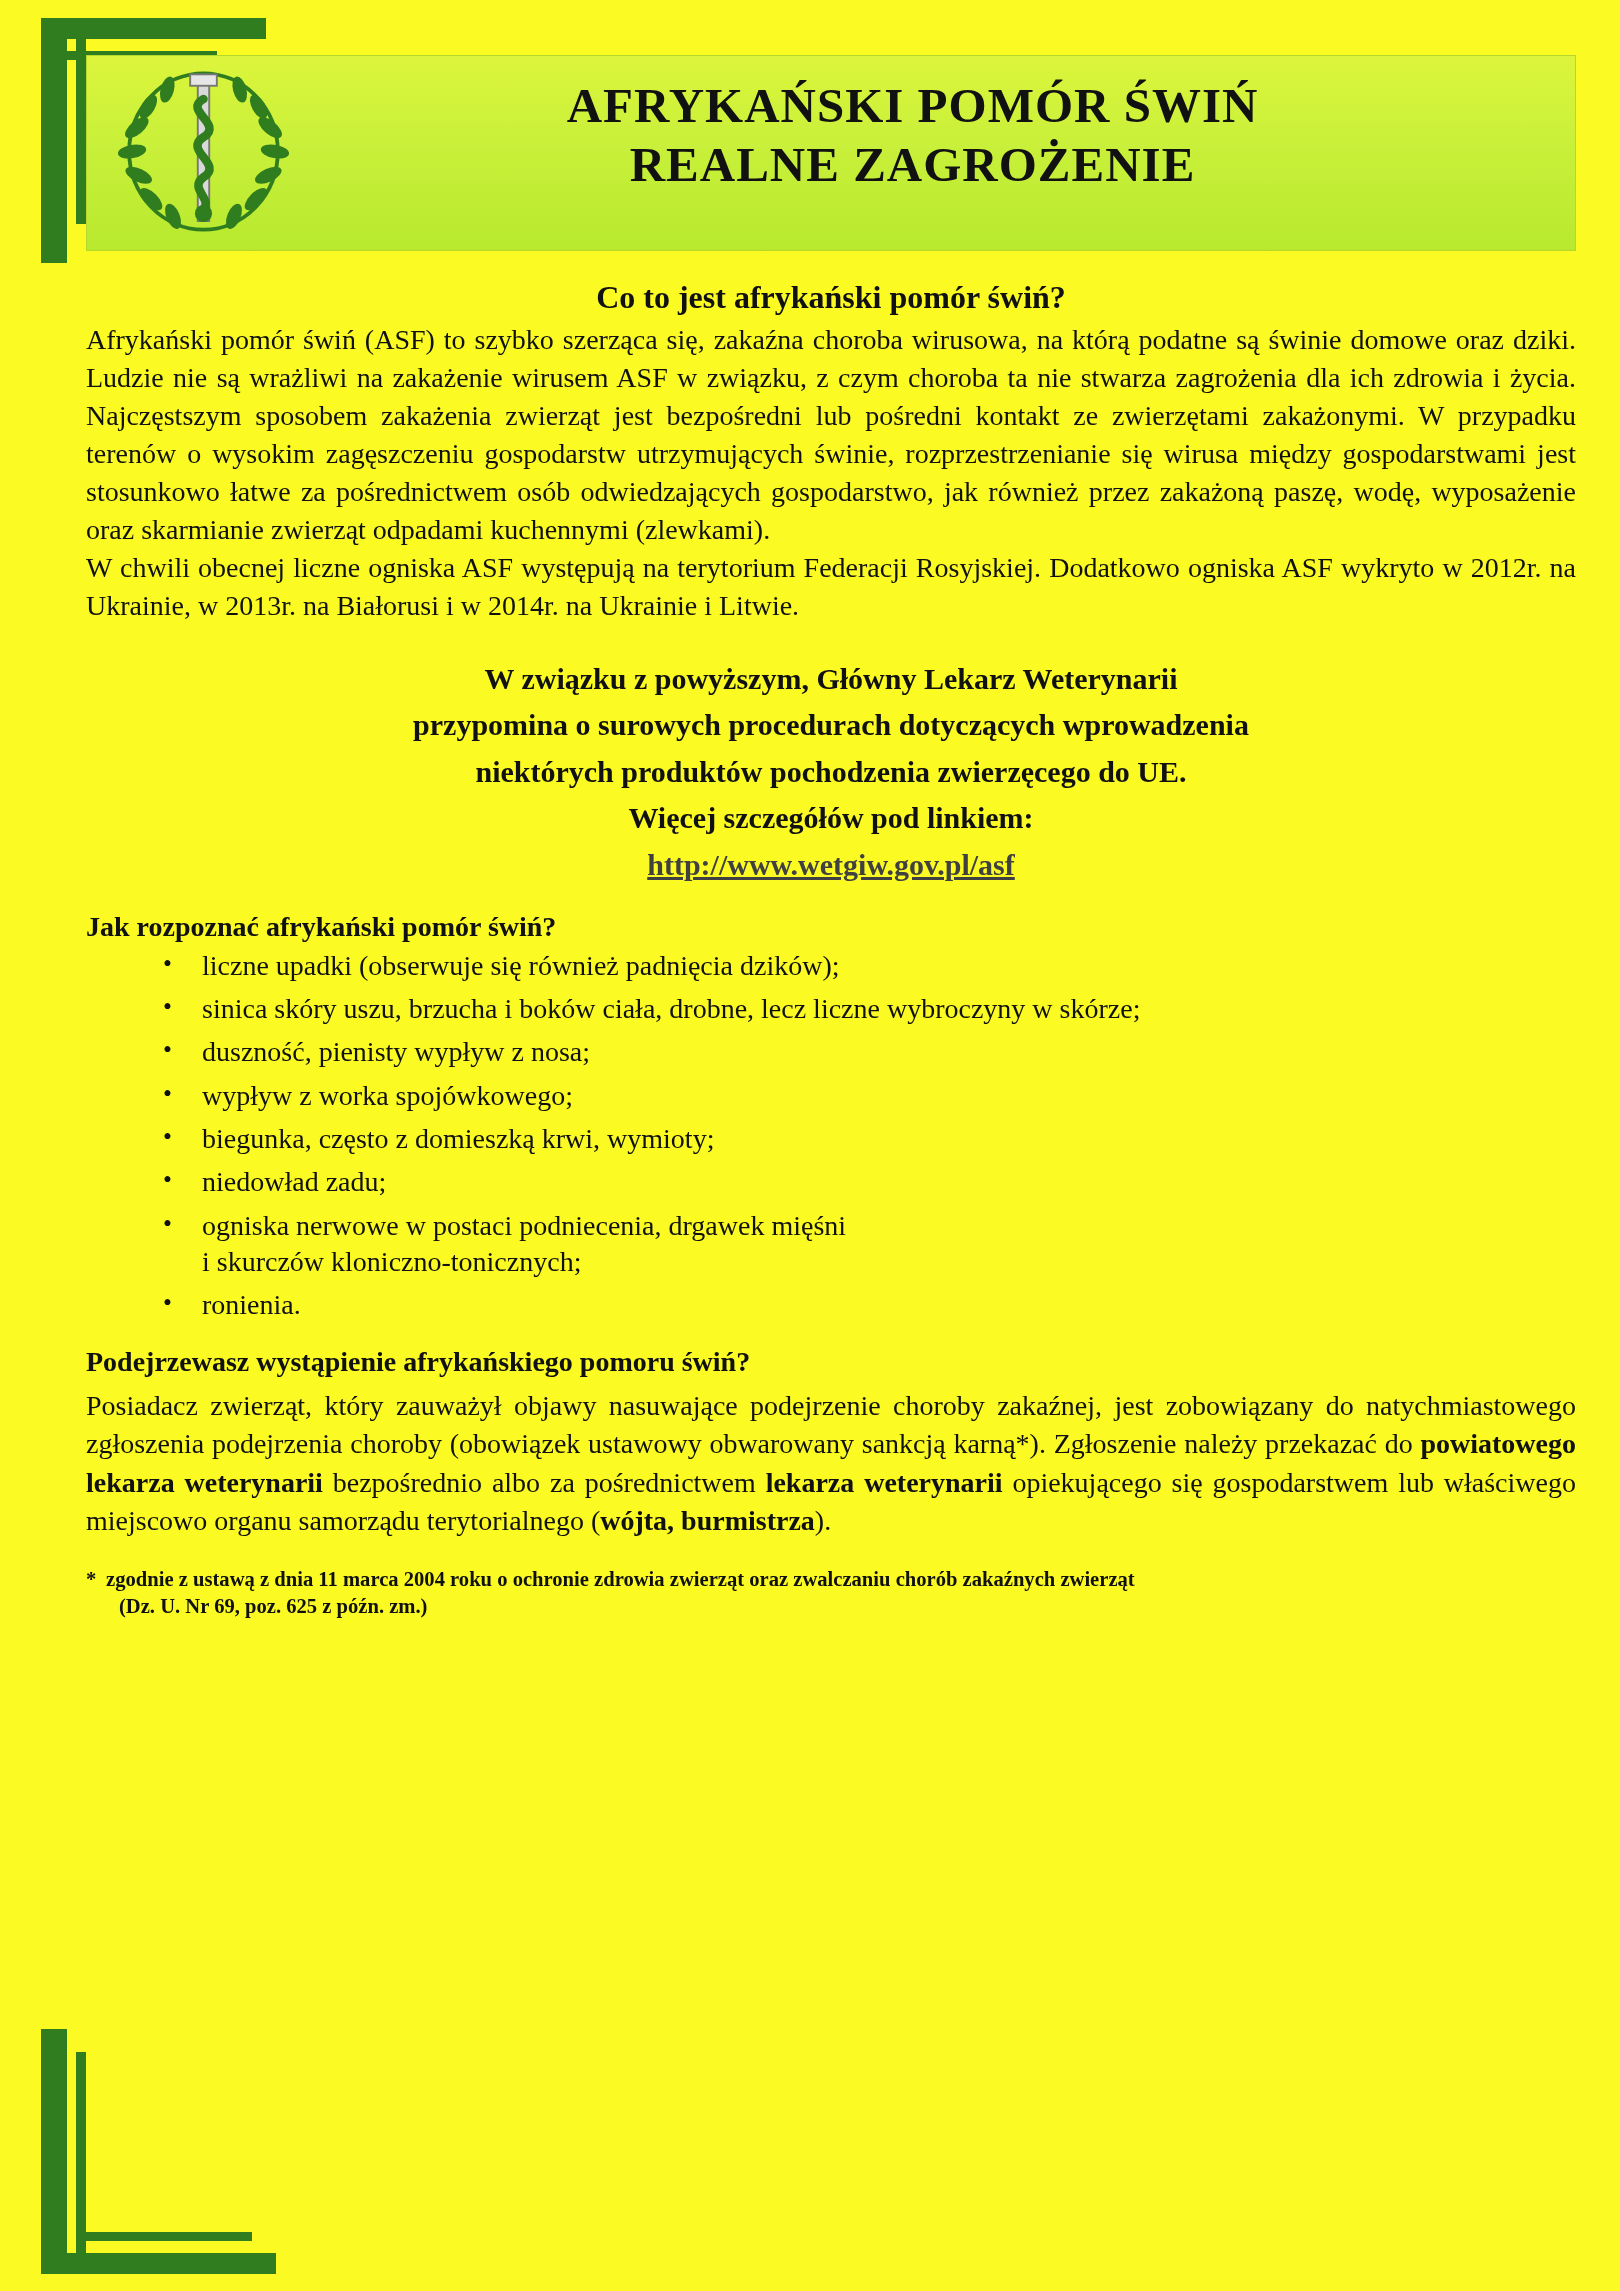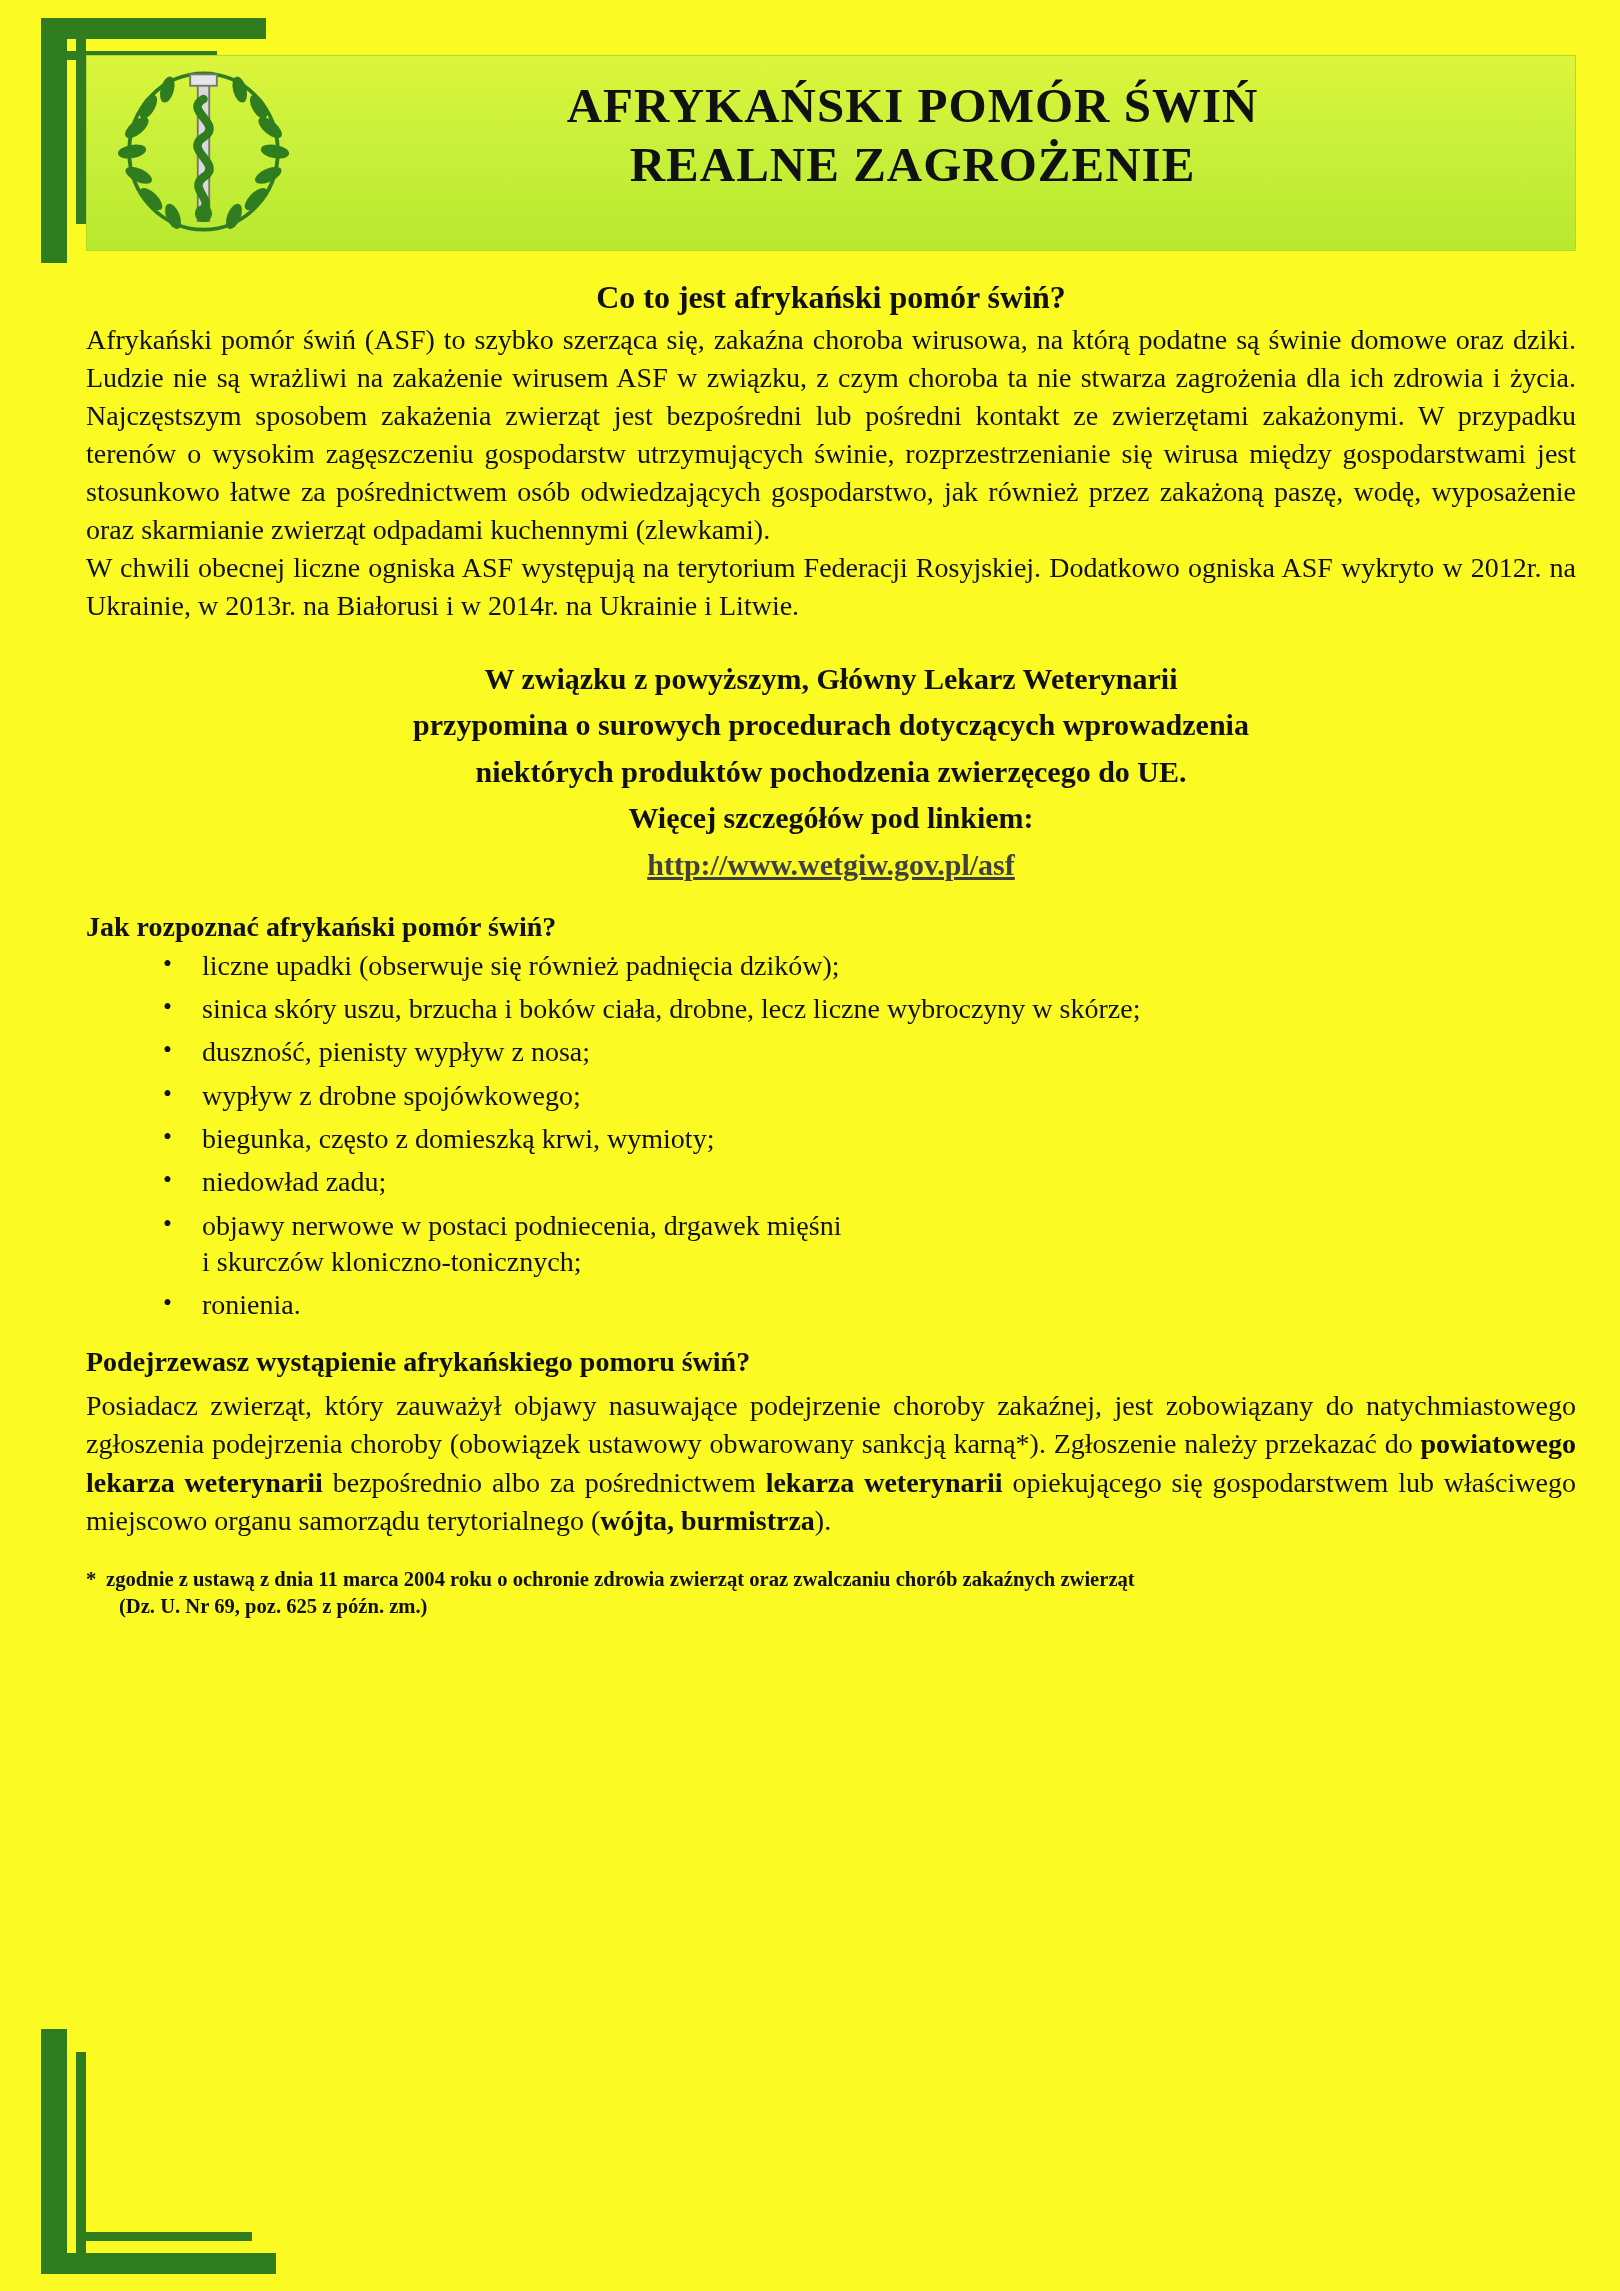--- a/index.html
+++ b/index.html
@@ -228,25 +228,25 @@
       <span class="sub">Więcej szczegółów pod linkiem:</span>
       <a class="link" href="#">http://www.wetgiw.gov.pl/asf</a>
     </div>
 
     <h3 class="q">Jak rozpoznać afrykański pomór świń?</h3>
 
     <ul class="symptoms">
       <li><span>liczne upadki (obserwuje się również padnięcia dzików);</span></li>
       <li><span>sinica skóry uszu, brzucha i boków ciała, drobne, lecz liczne wybroczyny w skórze;</span></li>
       <li><span>duszność, pienisty wypływ z nosa;</span></li>
-      <li><span>wypływ z drobne spojówkowego;</span></li>
+      <li><span>wypływ z worka spojówkowego;</span></li>
       <li><span>biegunka, często z domieszką krwi, wymioty;</span></li>
       <li><span>niedowład zadu;</span></li>
       <li>
-        <span>objawy nerwowe w postaci podniecenia, drgawek mięśni</span>
+        <span>ogniska nerwowe w postaci podniecenia, drgawek mięśni</span>
         <span class="cont">i skurczów kloniczno-tonicznych;</span>
       </li>
       <li><span>ronienia.</span></li>
     </ul>
 
     <h3 class="q">Podejrzewasz wystąpienie afrykańskiego pomoru świń?</h3>
     <p class="para-suspect"><span>Posiadacz zwierząt, który zauważył objawy nasuwające podejrzenie choroby zakaźnej, jest zobowiązany do natychmiastowego zgłoszenia podejrzenia choroby (obowiązek ustawowy obwarowany sankcją karną*). Zgłoszenie należy przekazać do </span><b>powiatowego lekarza weterynarii</b><span> bezpośrednio albo za pośrednictwem </span><b>lekarza weterynarii</b><span> opiekującego się gospodarstwem lub właściwego miejscowo organu samorządu terytorialnego (</span><b>wójta, burmistrza</b><span>).</span></p>
 
     <div class="footnote">
       <span class="star">*</span><span>zgodnie z ustawą z dnia 11 marca 2004 roku o ochronie zdrowia zwierząt oraz zwalczaniu chorób zakaźnych zwierząt</span>

